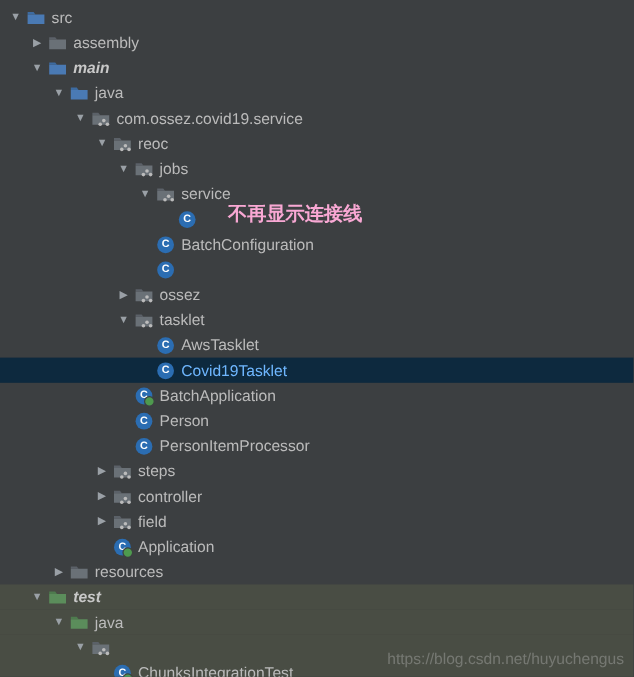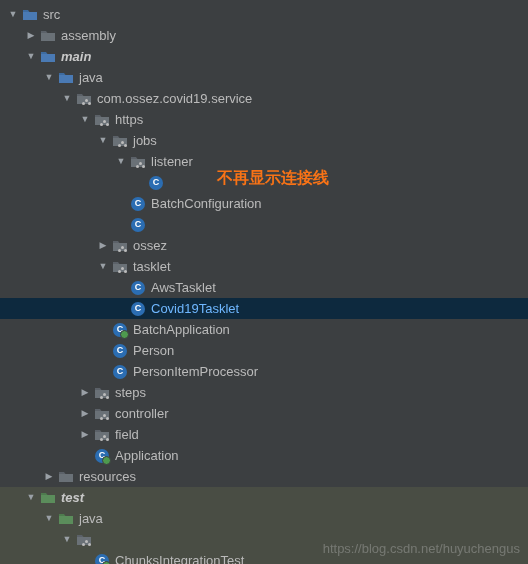--- a/index.html
+++ b/index.html
@@ -65,26 +65,25 @@
       color:#fff; font-size:9px; font-weight:bold;
     }
     .cls-green { position:relative; }
     .cls-green::after {
       content:""; position:absolute; right:-1px; bottom:-1px;
       width:7px; height:7px; border-radius:50%;
       background:#4e9a4e; border:1px solid #3c3f41;
     }
     .annotation {
       position: absolute;
-      color: #f97316;
+      color: #f9a8d4;
       font-weight: bold;
       font-size: 16px;
       font-family: "Microsoft YaHei", sans-serif;
       pointer-events: none;
-      margin-left: 27px;
     }
     .watermark {
       position: absolute;
       right: 8px;
       bottom: 8px;
       color: rgba(200,200,200,0.35);
       font-size: 13px;
       pointer-events: none;
     }
   </style>
@@ -155,21 +154,21 @@
       <span class="arrow">▼</span>
       <span class="icon folder-pkg" style="position:relative">
         <svg width="16" height="16" viewBox="0 0 16 16">
           <path class="tab" d="M1 3 h5 l1.5 2 H1 z"></path>
           <path class="body" d="M1 5 h14 v8 H1 z"></path>
         </svg>
         <span class="pkg-dot" style="left:9px;top:8px"></span>
         <span class="pkg-dot" style="left:6px;top:11px"></span>
         <span class="pkg-dot" style="left:12px;top:11px"></span>
       </span>
-      <span class="label">https</span>
+      <span class="label">reoc</span>
     </div>
     <div class="row">
       <span class="indent" style="width:96px"></span>
       <span class="arrow">▼</span>
       <span class="icon folder-pkg" style="position:relative">
         <svg width="16" height="16" viewBox="0 0 16 16">
           <path class="tab" d="M1 3 h5 l1.5 2 H1 z"></path>
           <path class="body" d="M1 5 h14 v8 H1 z"></path>
         </svg>
         <span class="pkg-dot" style="left:9px;top:8px"></span>
@@ -183,21 +182,21 @@
       <span class="arrow">▼</span>
       <span class="icon folder-pkg" style="position:relative">
         <svg width="16" height="16" viewBox="0 0 16 16">
           <path class="tab" d="M1 3 h5 l1.5 2 H1 z"></path>
           <path class="body" d="M1 5 h14 v8 H1 z"></path>
         </svg>
         <span class="pkg-dot" style="left:9px;top:8px"></span>
         <span class="pkg-dot" style="left:6px;top:11px"></span>
         <span class="pkg-dot" style="left:12px;top:11px"></span>
       </span>
-      <span class="label">listener</span>
+      <span class="label">service</span>
     </div>
     <div class="row">
       <span class="indent" style="width:132px"></span>
       <span class="arrow none">▶</span>
       <span class="icon">
         <span class="cls-circle">C</span>
       </span>
     </div>
     <div class="row">
       <span class="indent" style="width:114px"></span>

